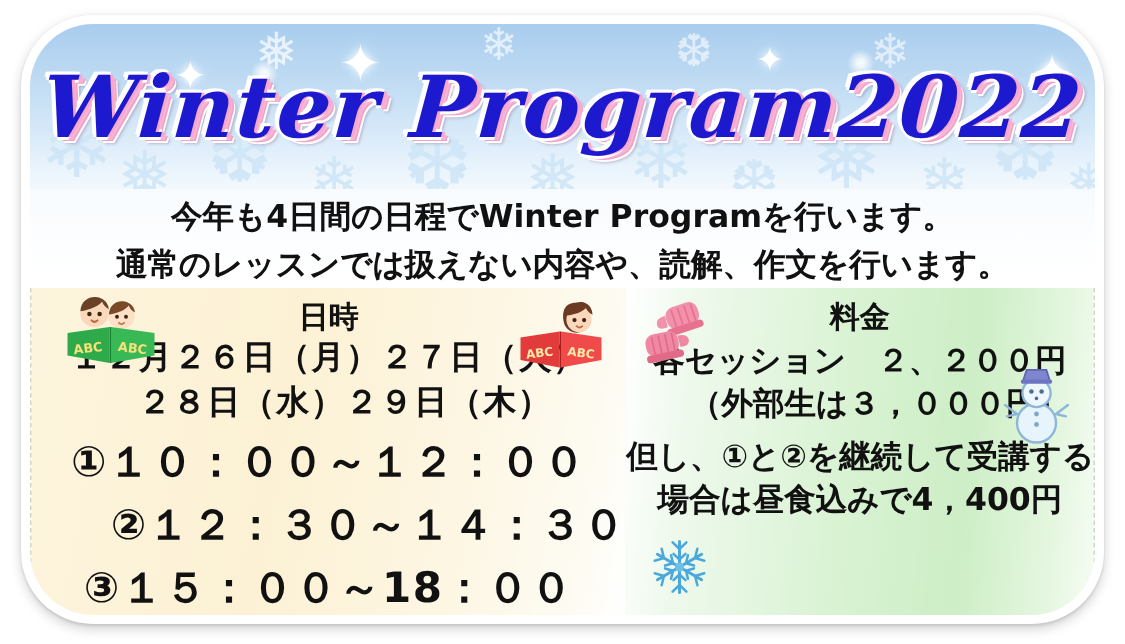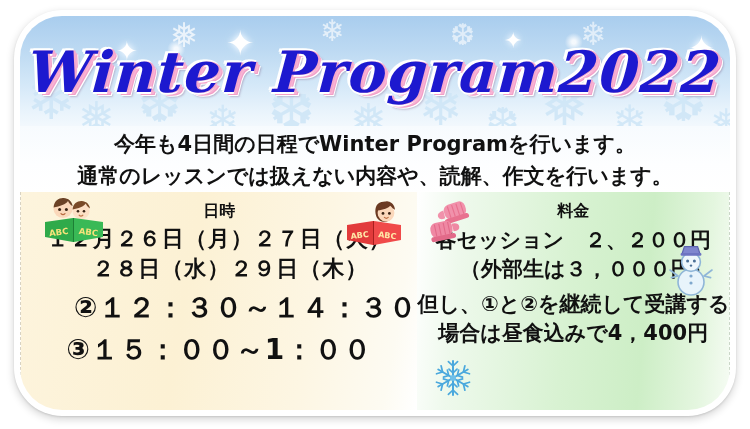--- a/index.html
+++ b/index.html
@@ -78,21 +78,21 @@
     background:linear-gradient(100deg,#fdf4dd 0%, #fcf1d4 42%, #fdf6e3 72%, #fdfbf2 92%, #ffffff 100%);
     border-left:1px dashed #d8d2c2;
   }
   #panel-right{
     width:44%;
     background:linear-gradient(95deg,#ffffff 0%, #eef9ec 14%, #d8f2d2 48%, #cdeec6 72%, #e4f6df 90%, #f6fcf4 100%);
     border-right:1px dashed #cbd8c8;
   }
 
   .panel-head{
-    text-align:center;font-size:16px;font-weight:bold;color:#111111;
+    text-align:center;font-size:20px;font-weight:bold;color:#111111;
     margin-top:6px;line-height:26px;
   }
   .panel-line{
     text-align:center;font-size:22px;font-weight:bold;color:#111111;
     line-height:30px;white-space:nowrap;
   }
   #panel-left .panel-line{letter-spacing:1px;}
   .time-line{
     text-align:center;font-size:28px;font-weight:bold;color:#111111;
     line-height:36px;white-space:nowrap;letter-spacing:1px;
@@ -183,22 +183,23 @@
             <path d="M28 23 L29 23 L29 47 L28 47 Z" fill="#a81f1f"></path>
             <text x="15" y="40" font-size="8" font-weight="bold" fill="#ffe9a8" text-anchor="middle" font-family="DejaVu Sans, sans-serif" transform="rotate(-7 15 40)">ABC</text>
             <text x="42" y="40" font-size="8" font-weight="bold" fill="#ffe9a8" text-anchor="middle" font-family="DejaVu Sans, sans-serif" transform="rotate(7 42 40)">ABC</text>
           </svg>
         </span>
 
         <div class="panel-head">日時</div>
         <div class="panel-line">１２月２６日（月）２７日（火）</div>
         <div class="panel-line" style="padding-left:22px;">２８日（水）２９日（木）</div>
 
+        <div class="time-line" style="margin-top:6px;">①１０：００～１２：００</div>
         <div class="time-line" style="margin-top:6px;text-align:right;">②１２：３０～１４：３０</div>
-        <div class="time-line" style="margin-top:6px;">③１５：００～1：００</div>
+        <div class="time-line" style="margin-top:6px;">③１５：００～18：００</div>
       </div>
 
       <div class="panel" id="panel-right">
 
         <span class="icon" style="left:8px;top:6px;">
           <svg width="52" height="48" viewBox="0 0 52 48">
             <g transform="rotate(-18 30 16)">
               <rect x="20" y="5" width="22" height="15" rx="6" fill="#f191ab"></rect>
               <path d="M20 9 q-7 0 -7 4.4 q0 4 6.4 3.6" fill="#f191ab"></path>
               <rect x="18" y="18.5" width="25" height="5" rx="2.4" fill="#e8718f"></rect>

